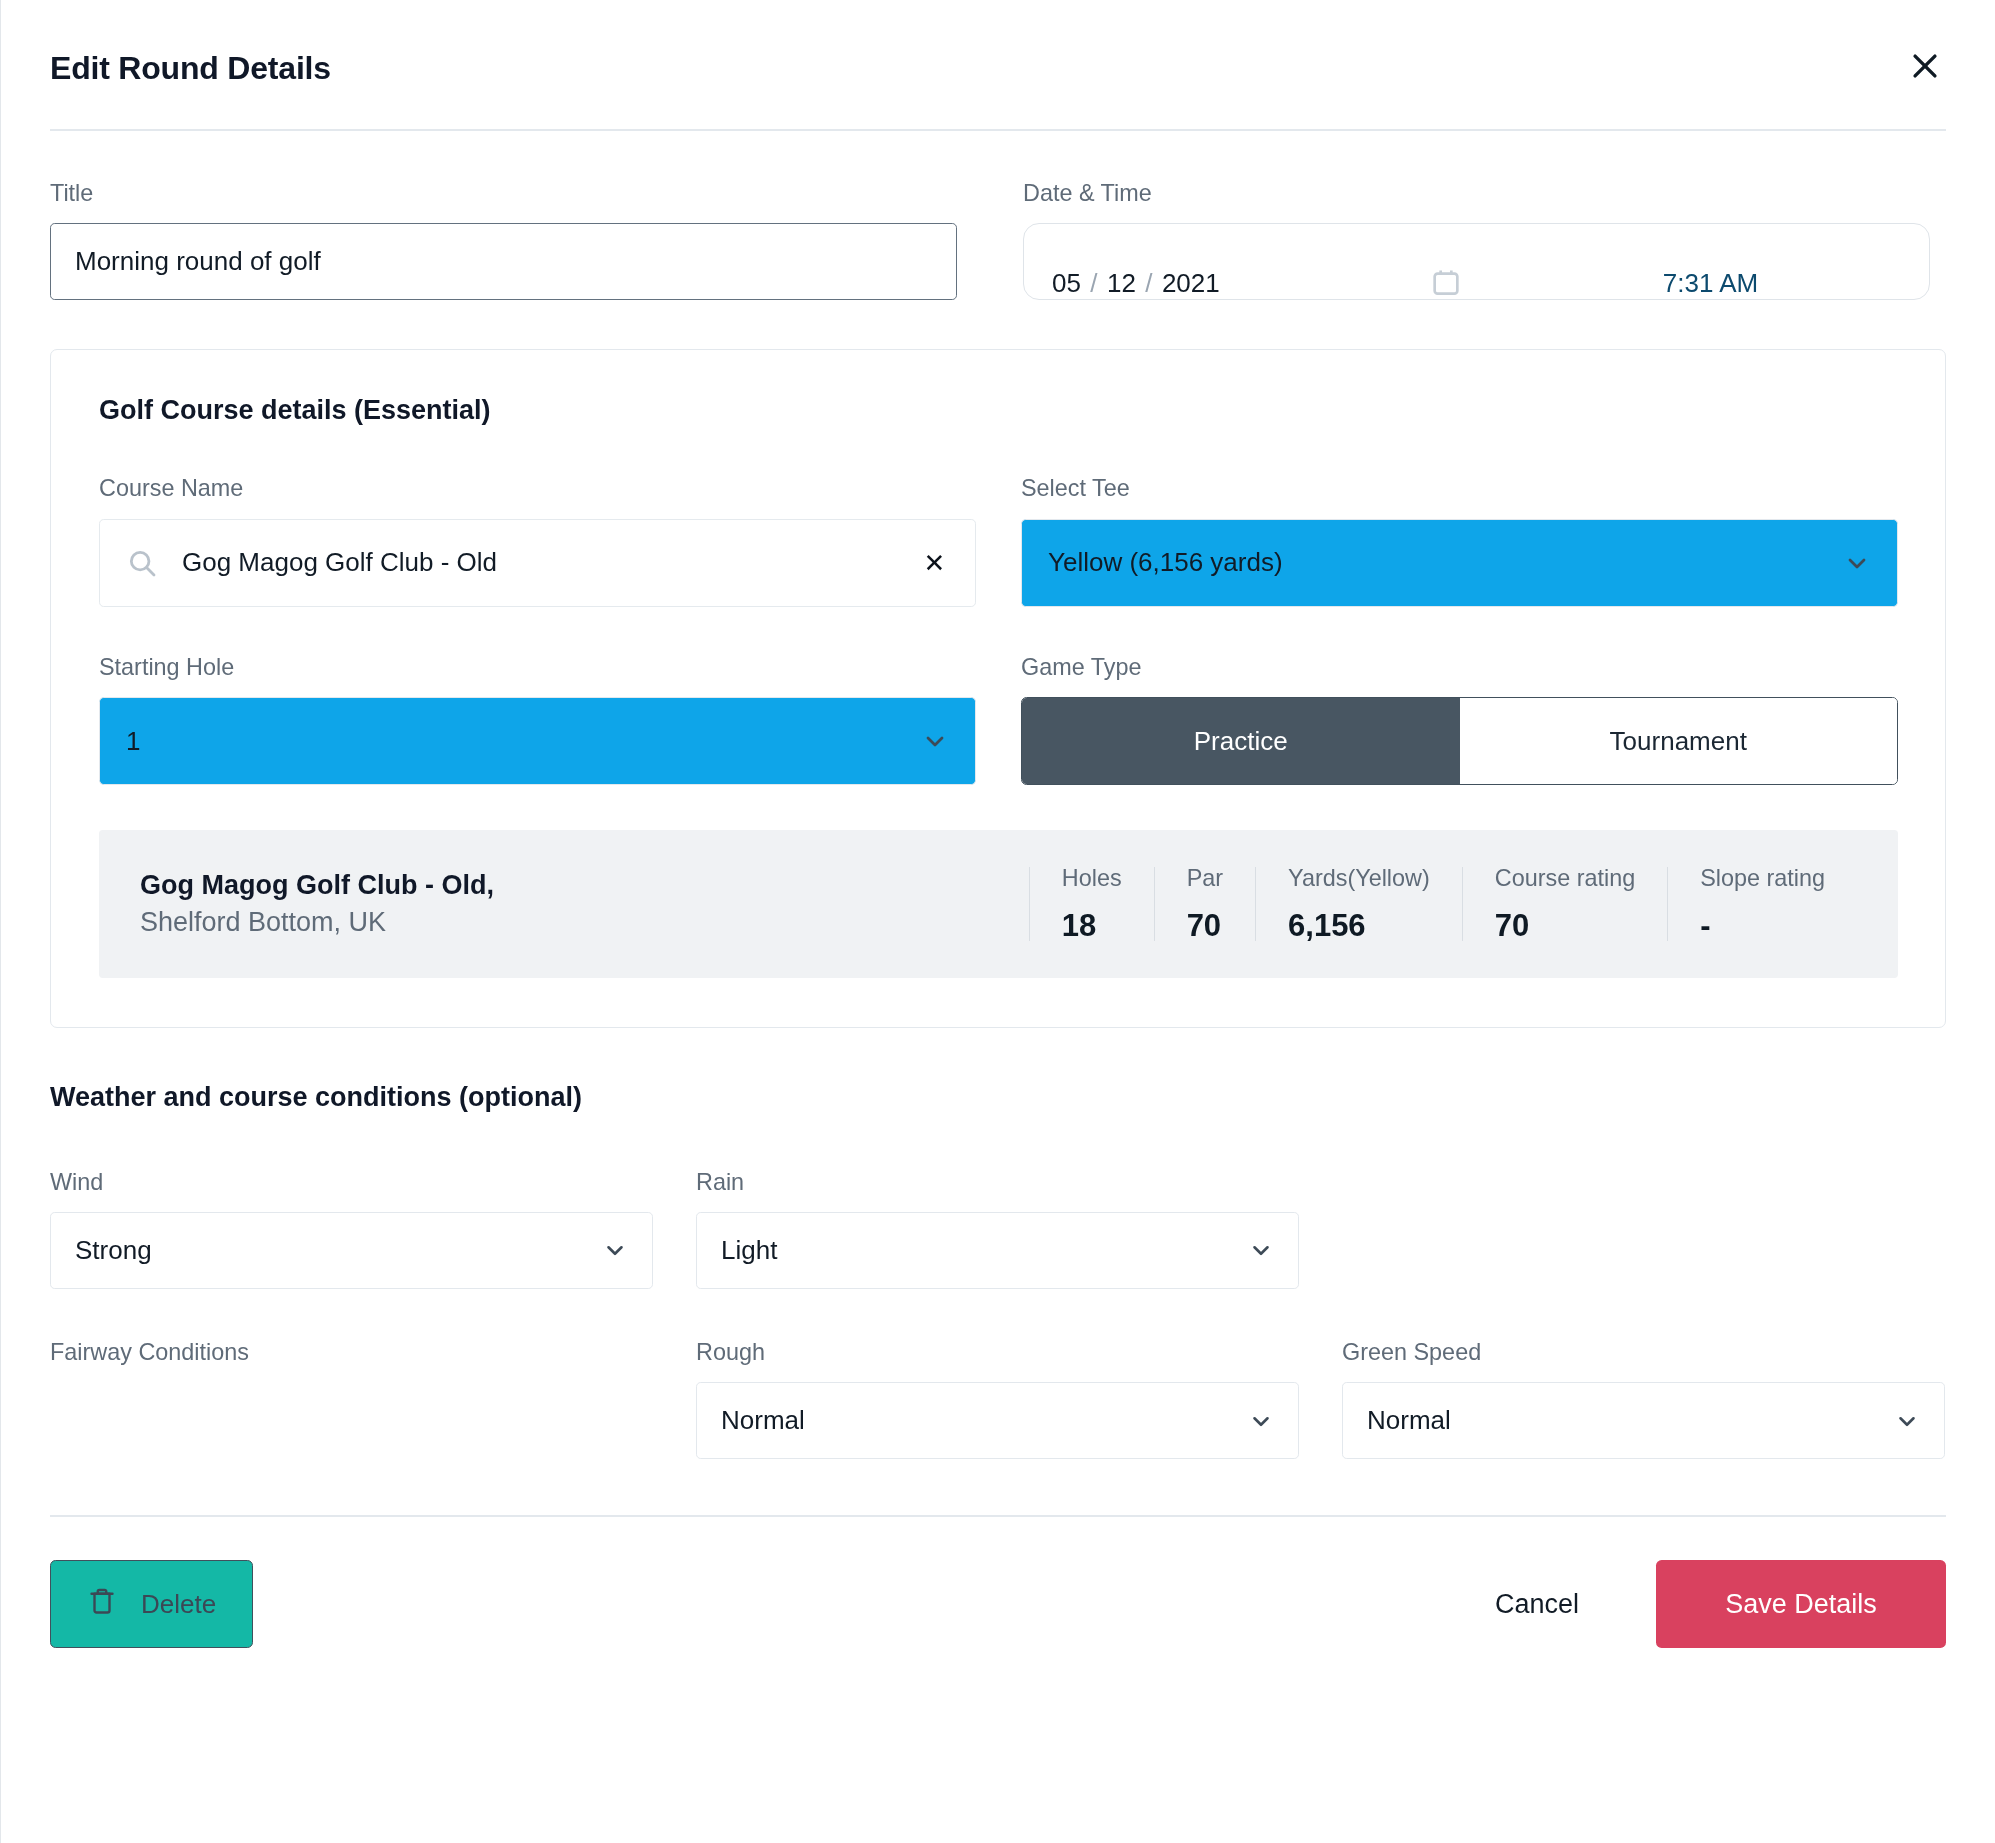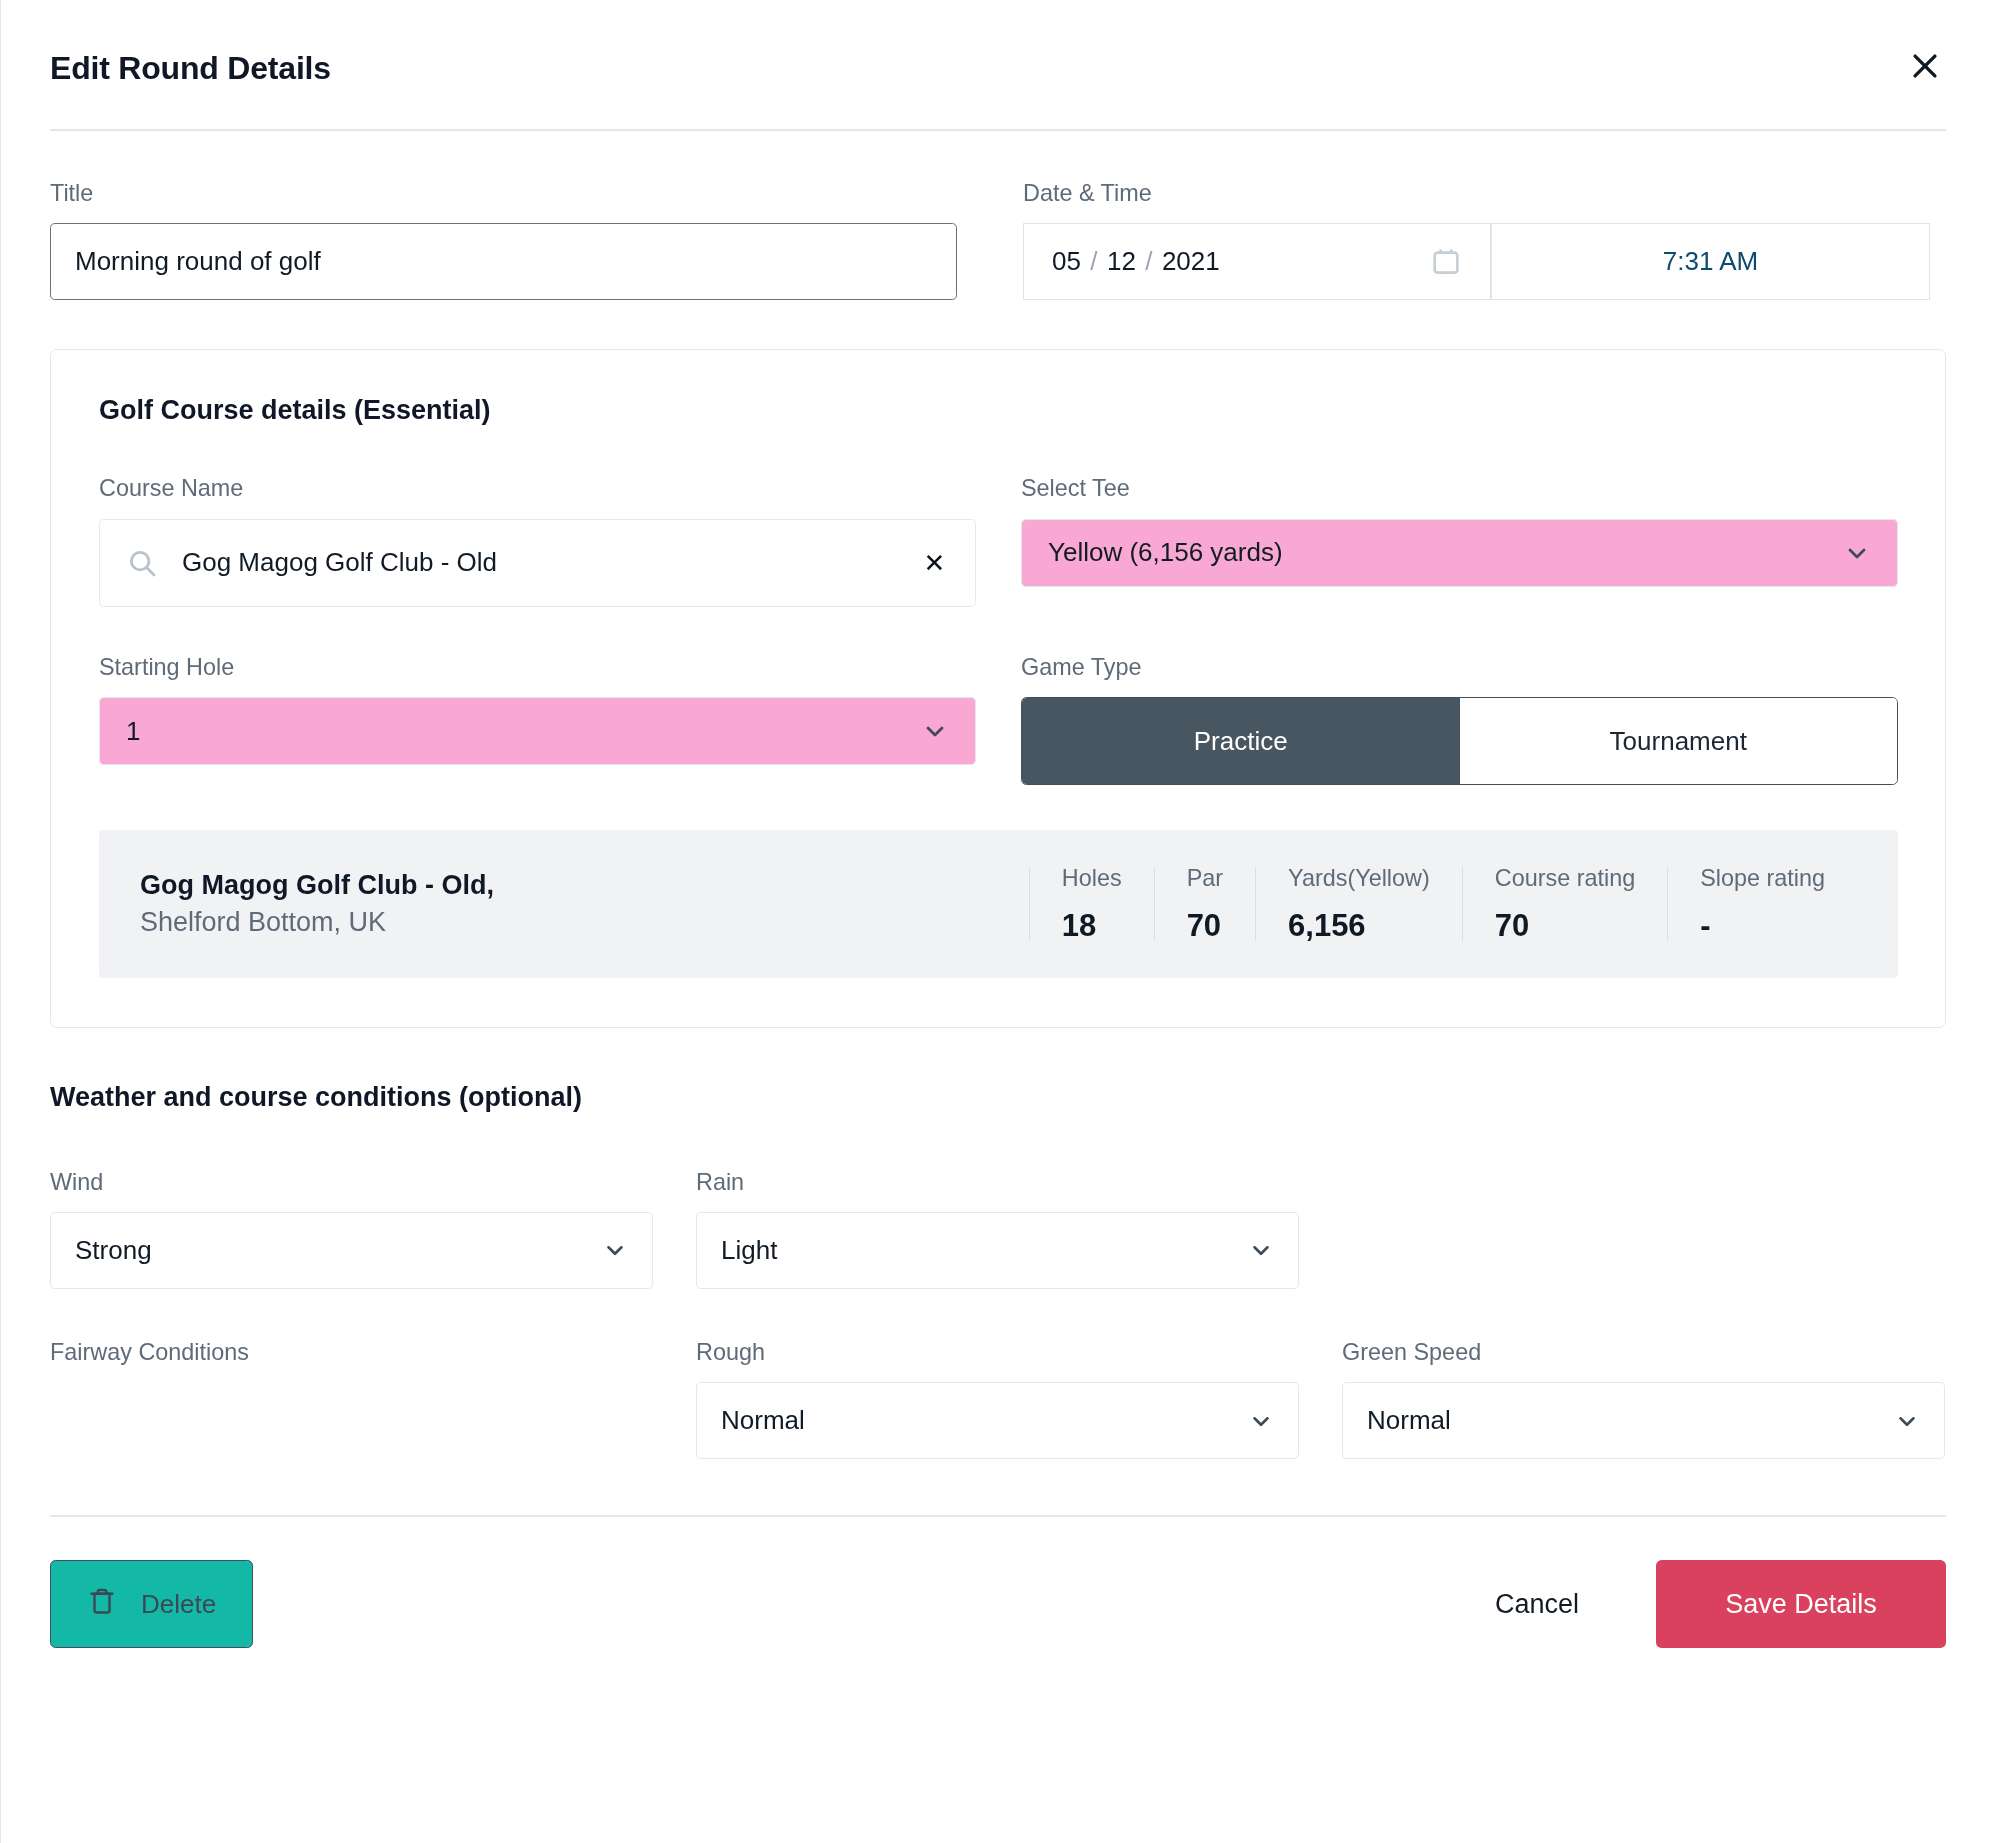--- a/index.html
+++ b/index.html
@@ -84,22 +84,23 @@
     gap: 66px;
     margin-top: 51px;
   }
   .col-title { width: 907px; }
   .col-datetime { width: 907px; }
 
   .datetime-wrap {
     display: flex;
     height: 77px;
     border: 1.9px solid #dfe4e9;
-    border-radius: 0;
+    border-radius: 16px;
     overflow: hidden;
+    align-items: flex-end;
   }
   .date-cell {
     flex: 0 0 466px;
     display: flex;
     align-items: center;
     padding: 0 28px;
     position: relative;
   }
   .date-seg { font-size: 26px; color: #111b26; }
   .date-sep { font-size: 26px; color: #9aa5b1; margin: 0 9.4px; }
@@ -157,29 +158,29 @@
   }
   .clear-x {
     font-size: 26px;
     color: #0b111a;
     cursor: pointer;
     line-height: 1;
     padding: 5.6px;
   }
 
   .select-box {
-    height: 68px;
+    height: 88px;
     border: 1.9px solid #e3e8ed;
     border-radius: 4.7px;
     display: flex;
     align-items: center;
     padding: 0 26px;
     font-size: 26px;
     color: #111b26;
-    background: #f9a8d4;
+    background: #0ea5e9;
     cursor: pointer;
   }
   .select-box .chev { margin-left: auto; color: #3d4a57; display: flex; }
 
   
   .seg-toggle {
     height: 88px;
     display: flex;
     border: 1.9px solid #41505c;
     border-radius: 5.6px;

